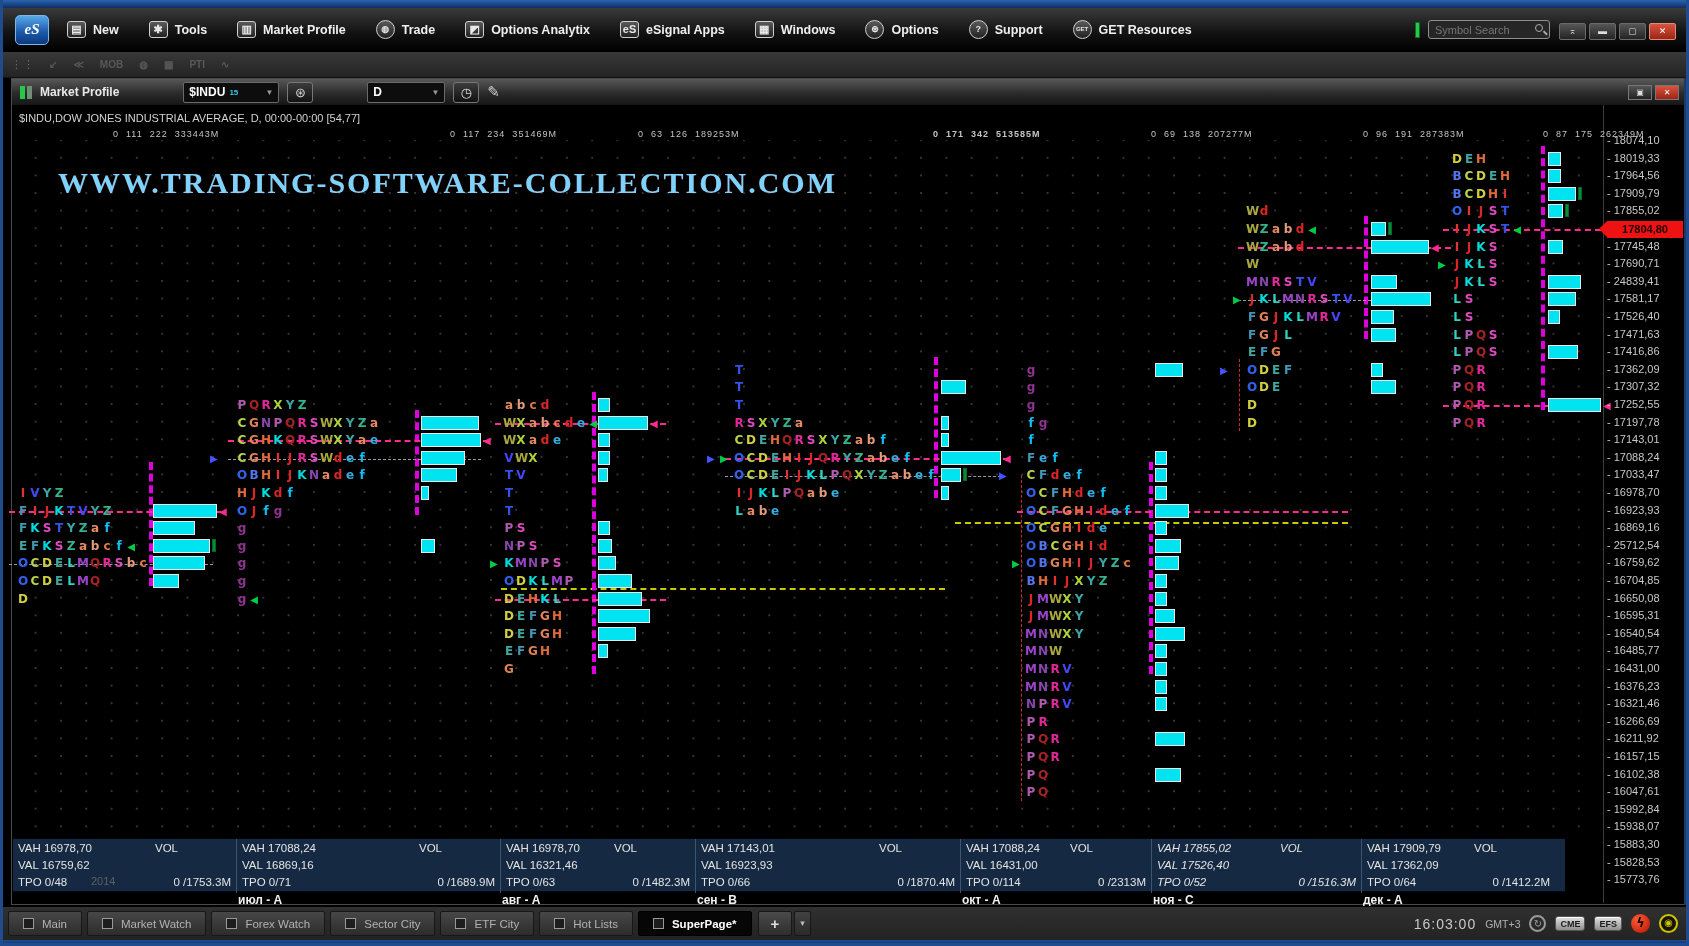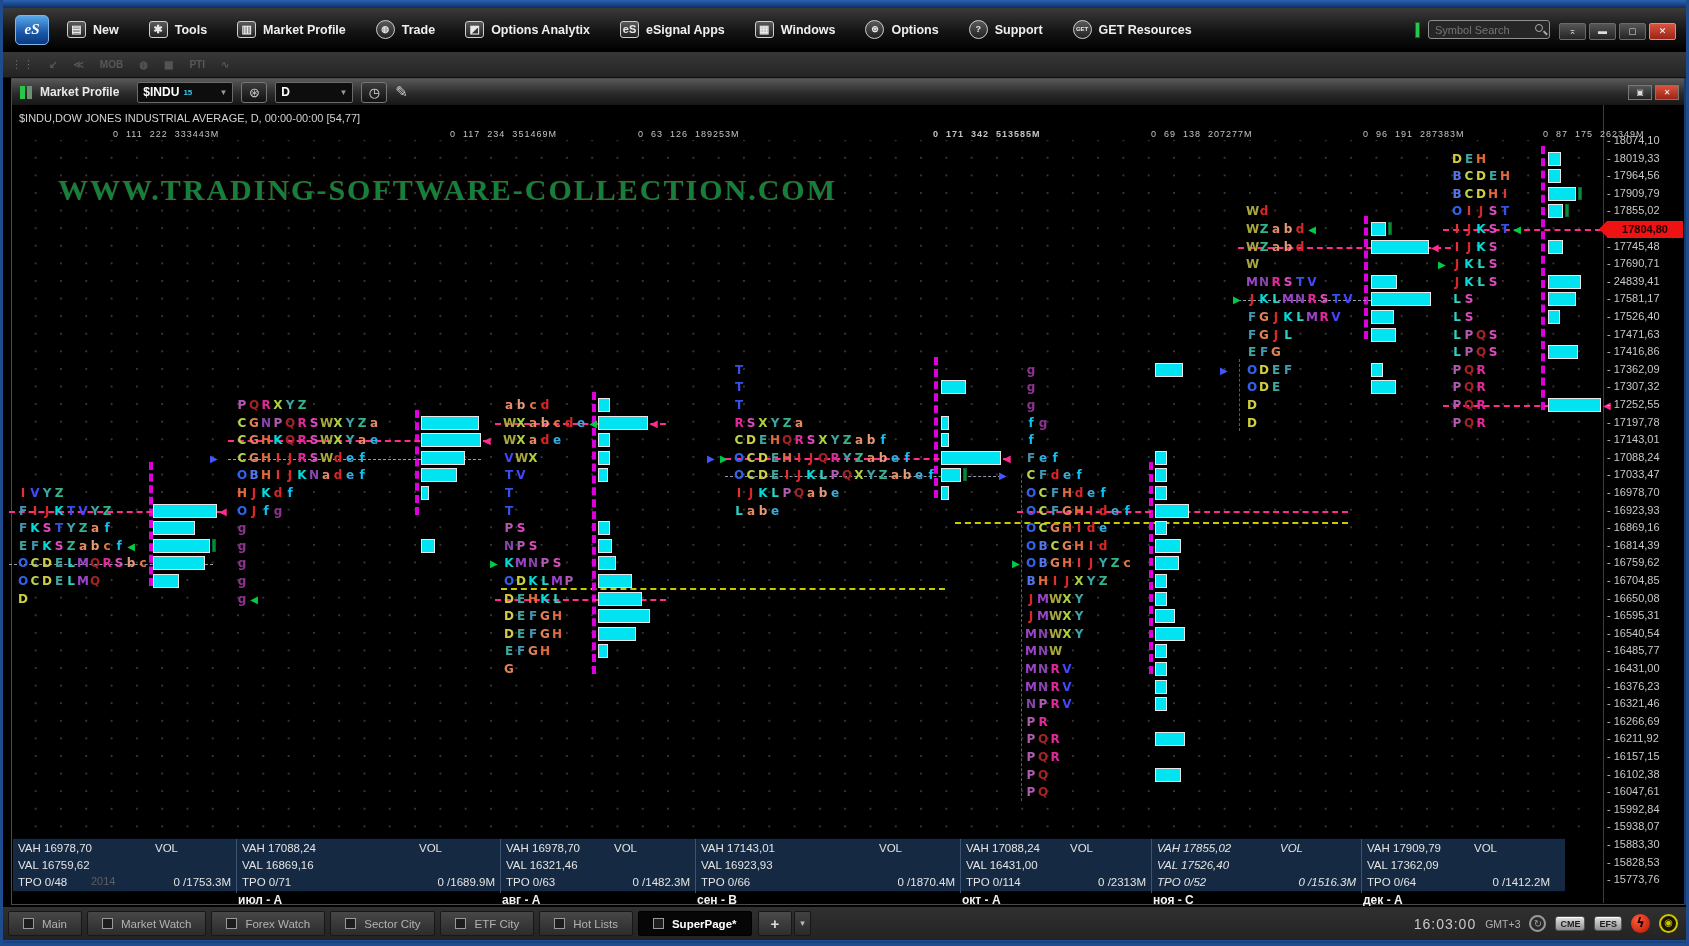--- a/index.html
+++ b/index.html
@@ -24,33 +24,33 @@
   
   #toolbar2{position:absolute;left:0;top:52px;width:100%;height:26px;background:linear-gradient(#383838,#242424);display:flex;align-items:center;gap:14px;border-bottom:1px solid #111;}
   #draghandle{color:#6d6d6d;font-size:11px;letter-spacing:1px;margin-left:8px;}
   .tbi{color:#585858;font:bold 10px "Liberation Sans",sans-serif;}
   
   #mpwin{position:absolute;left:8px;top:78px;width:1675px;height:827px;background:#000;border:1px solid #4a4a4a;}
   #mp-titlebar{position:absolute;left:0;top:0;width:100%;height:27px;background:linear-gradient(#585858,#2b2b2b 55%,#161616);display:flex;align-items:center;gap:8px;border-bottom:1px solid #000;}
   #mp-ind{display:flex;gap:2px;margin-left:8px;}
   #mp-ind span{width:5px;height:13px;}
   #mp-title{color:#e9e9e9;font:bold 12px "Liberation Sans",sans-serif;margin-right:10px;}
-  .combo{height:21px;background:#0d0d0d;border:1px solid #6a6a6a;border-radius:2px;color:#fff;font:bold 12px "Liberation Sans",sans-serif;display:flex;align-items:center;padding:0 5px;gap:4px;}
+  .combo{height:21px;background:#0d0d0d;border:1px solid #6a6a6a;border-radius:2px;color:#fff;font:bold 12px "Liberation Sans",sans-serif;display:flex;align-items:center;padding:0 5px;gap:4px;margin-left:46px;}
   .combo sup{color:#39c6e8;font-size:8px;font-weight:bold;}
   .combo .car{color:#9a9a9a;font-size:8px;}
   .tbtn{width:26px;height:21px;background:linear-gradient(#3c3c3c,#111);border:1px solid #777;border-radius:3px;color:#d5d5d5;text-align:center;line-height:19px;font-size:13px;}
   #mp-ctl{margin-left:auto;margin-right:6px;display:flex;gap:3px;}
   .mpc{width:24px;height:15px;border:1px solid #777;background:linear-gradient(#555,#222);color:#ddd;font-size:8px;line-height:13px;text-align:center;}
   .mpc.close{background:linear-gradient(#d8543e,#9c2416);color:#fff;}
   
   #chartlayer{position:absolute;left:0;top:0;width:1689px;height:946px;pointer-events:none;}
   #dots{position:absolute;left:14px;top:140px;width:1584px;height:698px;background-image:radial-gradient(circle,#343434 1px,transparent 1.3px);background-size:25.3px 17.6px;background-position:6px 9px;}
   #charttitle{position:absolute;left:16px;top:112px;color:#d2d2d2;font-size:11px;}
   .hdr{position:absolute;top:129px;color:#c4c4c4;font-size:9px;letter-spacing:1px;white-space:pre;}
-  #wm1{position:absolute;left:55px;top:166px;color:#15803d;font:bold 30px "Liberation Serif",serif;letter-spacing:2px;text-shadow:0 0 2px #400;margin-top:7px;}
+  #wm1{position:absolute;left:55px;top:166px;color:#7dd3fc;font:bold 30px "Liberation Serif",serif;letter-spacing:2px;text-shadow:0 0 2px #400;}
   #wm2{position:absolute;left:57px;top:198px;color:#8a1111;font:bold 25px "Liberation Serif",serif;letter-spacing:2px;text-shadow:0 0 2px #400;}
   .trow{position:absolute;display:flex;height:15px;}
   .tchar{width:12px;text-align:center;font:bold 12px "DejaVu Sans",sans-serif;line-height:15px;}
   .vbar{position:absolute;height:14px;background:#00e4f2;border:1px solid #e8e8e8;}
   .vtick{position:absolute;height:13px;width:4px;background:#0d8c2d;border:1px solid #063;}
   .dashp{position:absolute;height:0;border-top:2px dashed #ff2b8f;}
   .dashg{position:absolute;height:0;border-top:1px dashed #9a9aae;}
   .magv{position:absolute;width:0;border-left:4px dashed #dd00dd;}
   .redv{position:absolute;width:0;border-left:1px dashed #cf2a2a;}
   .yline{position:absolute;height:0;border-top:2px dashed #c9c900;}
@@ -977,21 +977,21 @@
         <div class="pxlbl" style="top: 362.8px;">- 17362,09</div>
         <div class="pxlbl" style="top: 380.4px;">- 17307,32</div>
         <div class="pxlbl" style="top: 398px;">- 17252,55</div>
         <div class="pxlbl" style="top: 415.6px;">- 17197,78</div>
         <div class="pxlbl" style="top: 433.2px;">- 17143,01</div>
         <div class="pxlbl" style="top: 450.8px;">- 17088,24</div>
         <div class="pxlbl" style="top: 468.4px;">- 17033,47</div>
         <div class="pxlbl" style="top: 486px;">- 16978,70</div>
         <div class="pxlbl" style="top: 503.6px;">- 16923,93</div>
         <div class="pxlbl" style="top: 521.2px;">- 16869,16</div>
-        <div class="pxlbl" style="top: 538.8px;">- 16814,39</div>
+        <div class="pxlbl" style="top: 538.8px;">- 25712,54</div>
         <div class="pxlbl" style="top: 556.4px;">- 16759,62</div>
         <div class="pxlbl" style="top: 574px;">- 16704,85</div>
         <div class="pxlbl" style="top: 591.6px;">- 16650,08</div>
         <div class="pxlbl" style="top: 609.2px;">- 16595,31</div>
         <div class="pxlbl" style="top: 626.8px;">- 16540,54</div>
         <div class="pxlbl" style="top: 644.4px;">- 16485,77</div>
         <div class="pxlbl" style="top: 662px;">- 16431,00</div>
         <div class="pxlbl" style="top: 679.6px;">- 16376,23</div>
         <div class="pxlbl" style="top: 697.2px;">- 16321,46</div>
         <div class="pxlbl" style="top: 714.8px;">- 16266,69</div>

